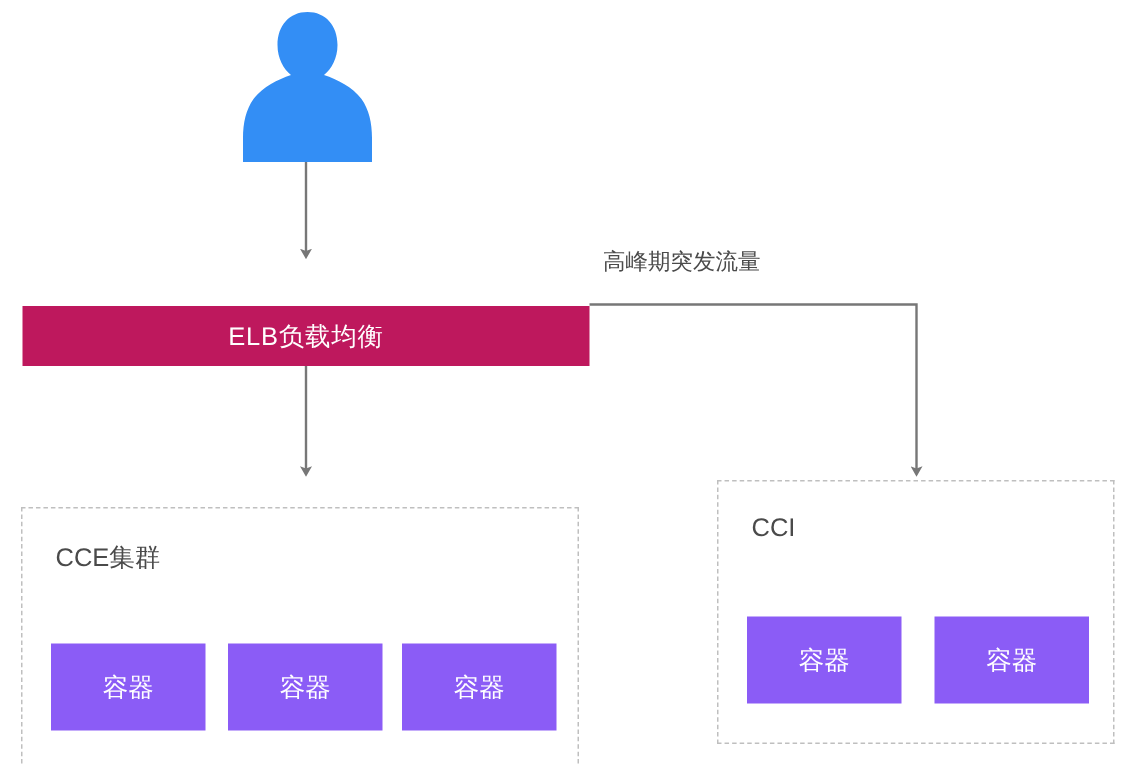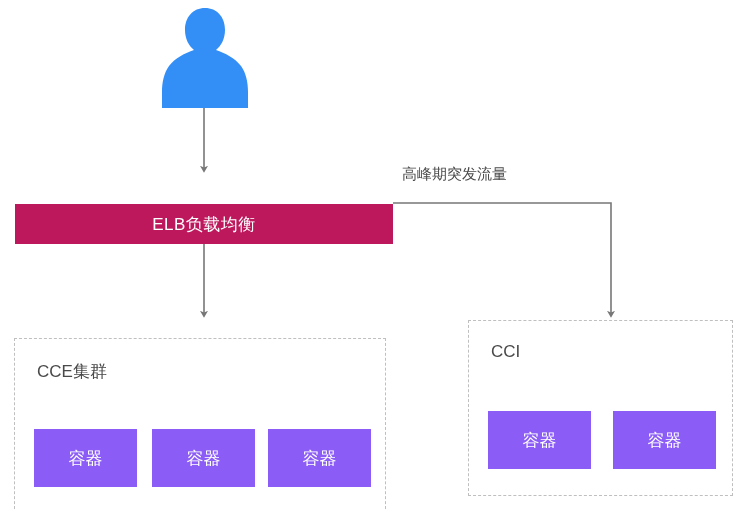--- a/index.html
+++ b/index.html
@@ -57,21 +57,21 @@
     background: #ffffff;
     box-sizing: border-box;
   }
   .group-box.cce {
     left: 14px;
     top: 338px;
     width: 372px;
     height: 176px;
   }
   .group-box.cci {
-    left: 468px;
+    left: 478px;
     top: 320px;
     width: 265px;
     height: 176px;
   }
   .group-title {
     position: absolute;
     top: 21px;
     left: 22px;
     font-size: 17px;
     color: #4a4a4a;

